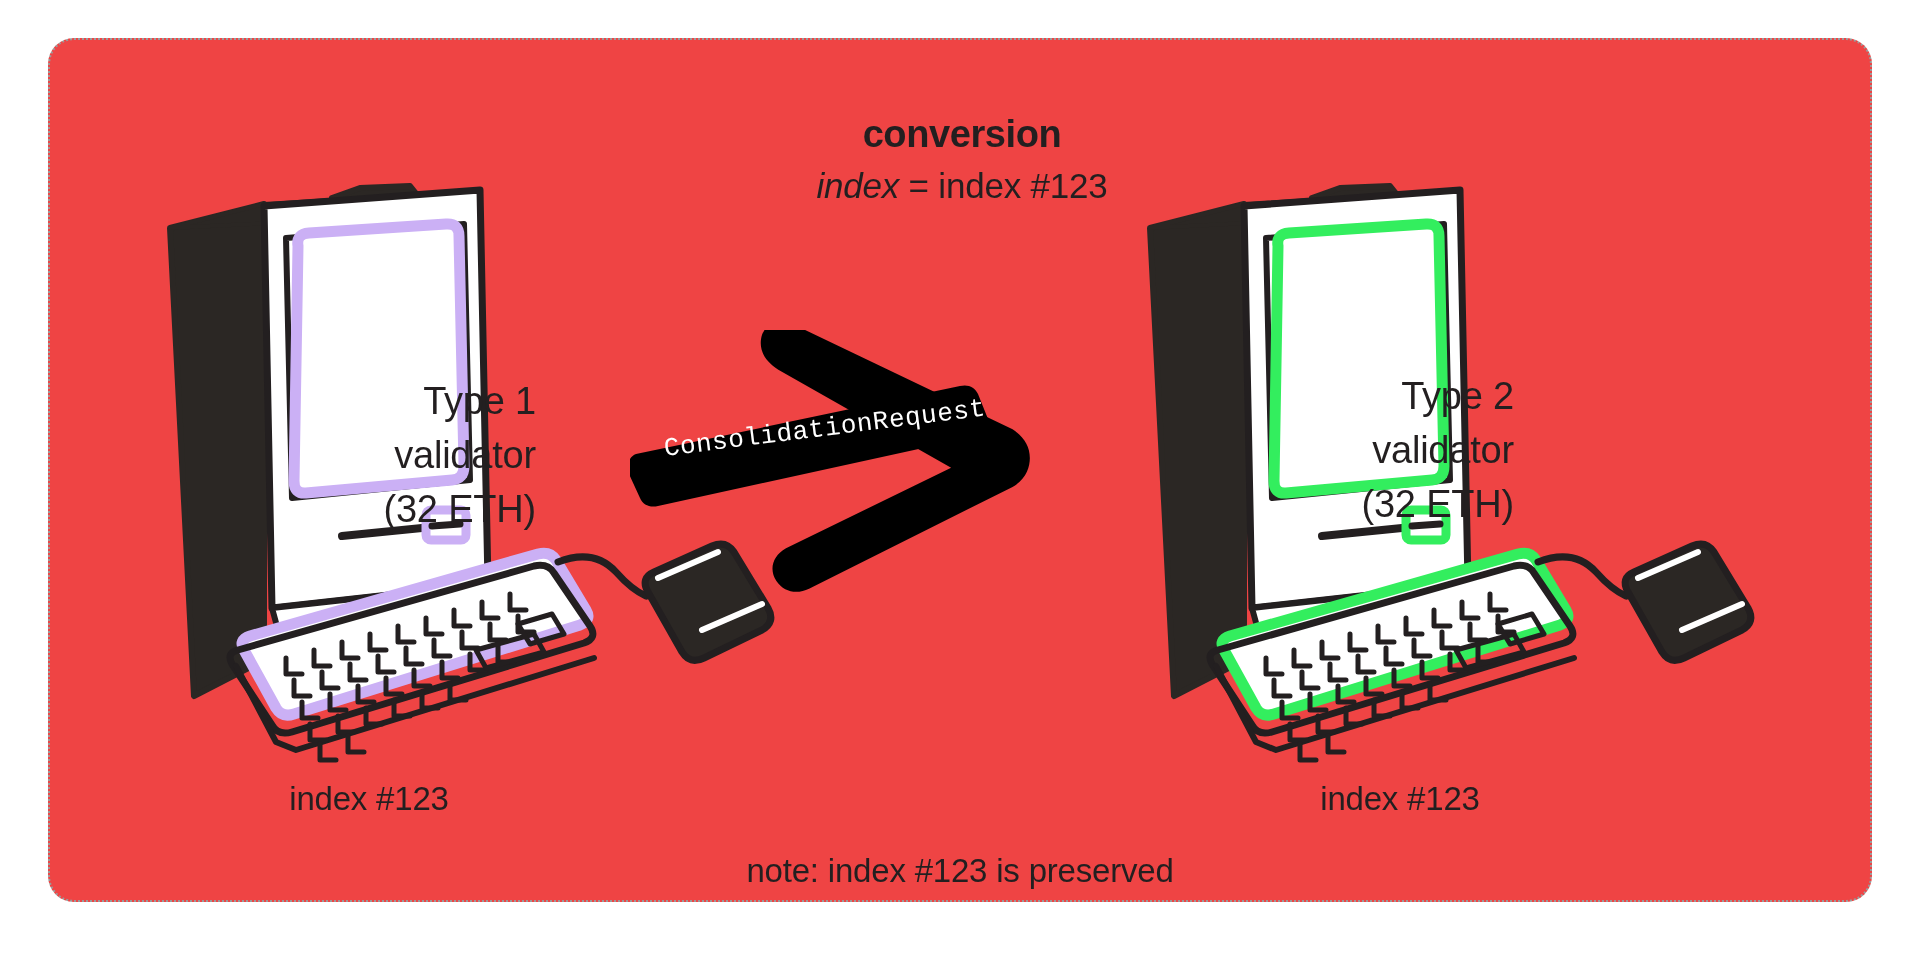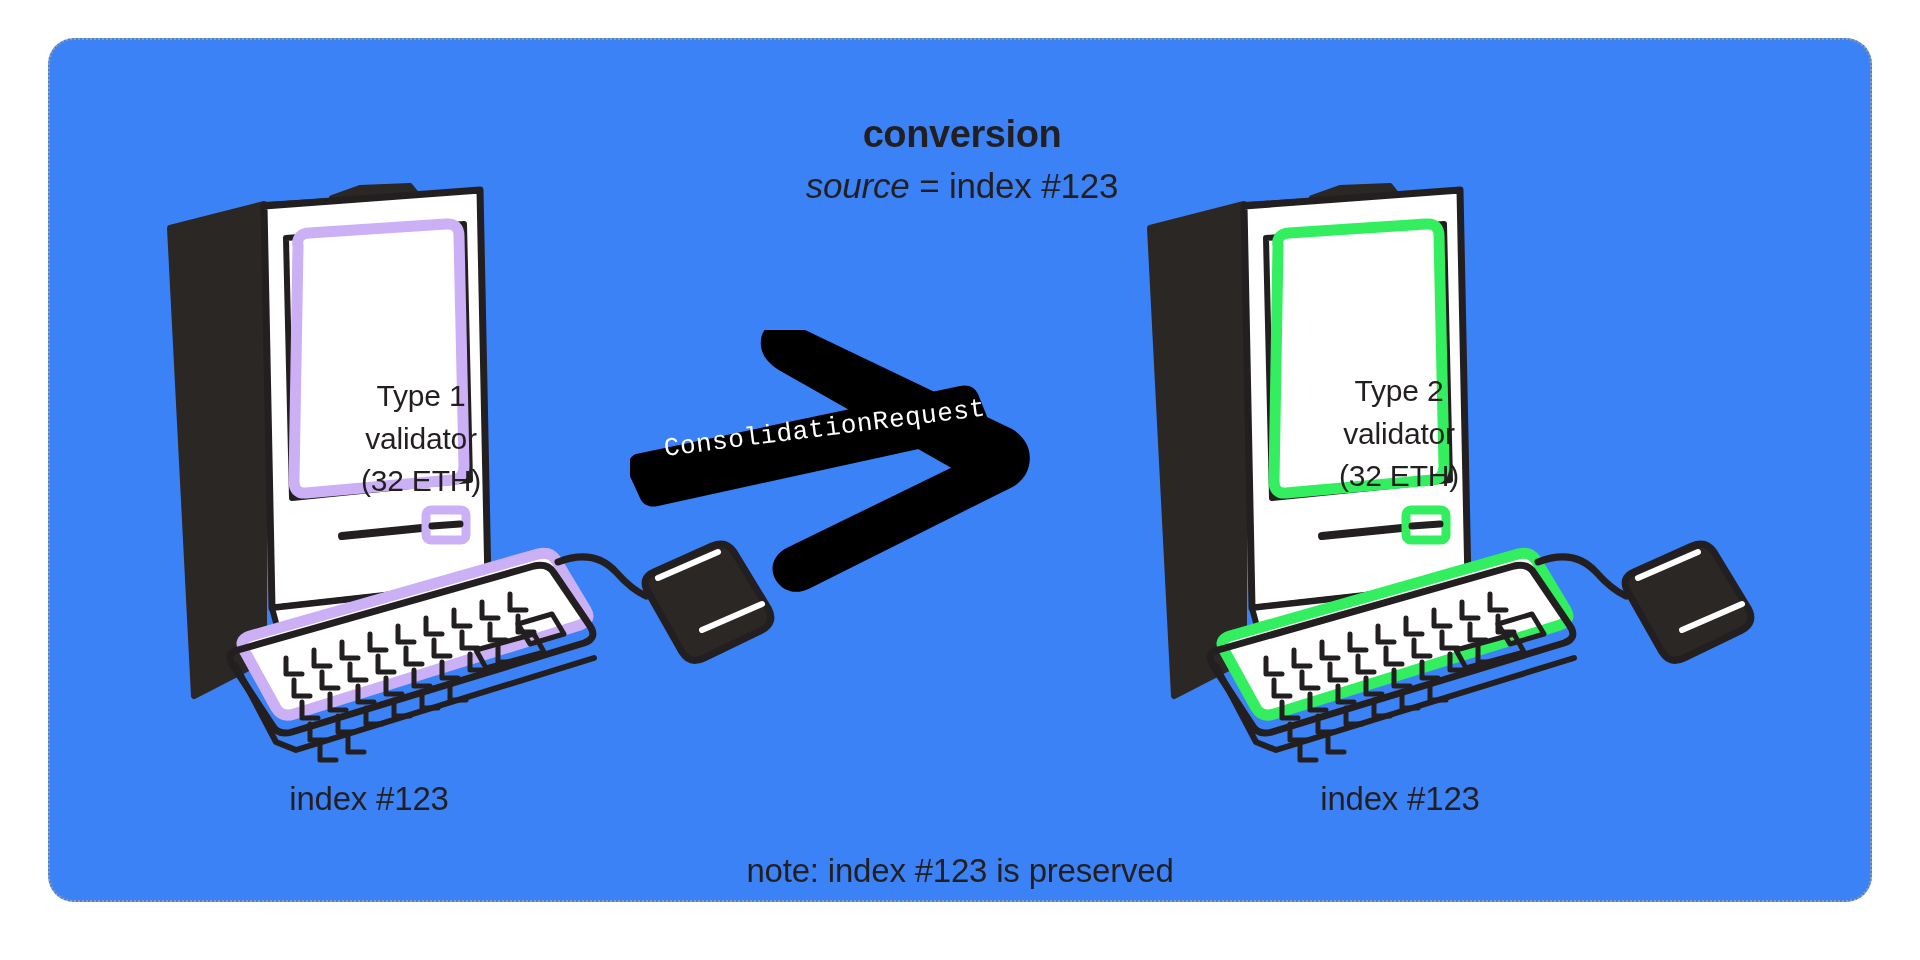--- a/index.html
+++ b/index.html
@@ -17,21 +17,21 @@
 
   #figure-frame {
     position: absolute;
     left: 48px;
     top: 38px;
     width: 1824px;
     height: 864px;
     border: 2px dotted #9b9b9b;
     border-radius: 26px;
     box-sizing: border-box;
-    background: #3b82f6;
+    background: #ef4444;
   }
 
   .stage {
     position: absolute;
     inset: 0;
   }
 
   
   #conversion-block {
     position: absolute;
@@ -63,22 +63,22 @@
   .computer {
     position: absolute;
     width: 700px;
     height: 620px;
   }
   #computer-left  { left: 96px;  top: 140px; }
   #computer-right { left: 1076px; top: 140px; }
 
   .screen-text {
     position: absolute;
-    text-align: center;
-    font-size: 30px;
+    text-align: right;
+    font-size: 38px;
     line-height: 1.42;
     color: #231f20;
     letter-spacing: -0.2px;
     pointer-events: none;
   }
   #screen-text-left  { left: 160px; top: 195px; width: 230px; }
   #screen-text-right { left: 158px; top: 190px; width: 230px; }
 
   
   .index-caption {
@@ -128,21 +128,21 @@
 </head>
 <body>
 
 <div id="figure-frame">
   <div class="stage">
 
     <div id="conversion-block">
       <div id="conversion-title">conversion</div>
 
       <div class="param-line">
-        <span class="param-key">source</span><span> = </span><span>index #123</span>
+        <span class="param-key">index</span><span> = </span><span>index #123</span>
       </div>
 
     </div>
 
     <div class="computer" id="computer-left">
       <svg width="700" height="620" viewBox="0 0 700 620">
         <g fill="none" stroke="#231f20" stroke-width="7" stroke-linejoin="round" stroke-linecap="round">
 
           <path d="M24 48 L118 24 L118 480 L48 516 Z" fill="#2b2724" stroke="#2b2724" stroke-width="6"></path>
           <path d="M24 48 L118 24 L320 12 L300 34 Z" fill="#2b2724" stroke="#2b2724" stroke-width="4"></path>

